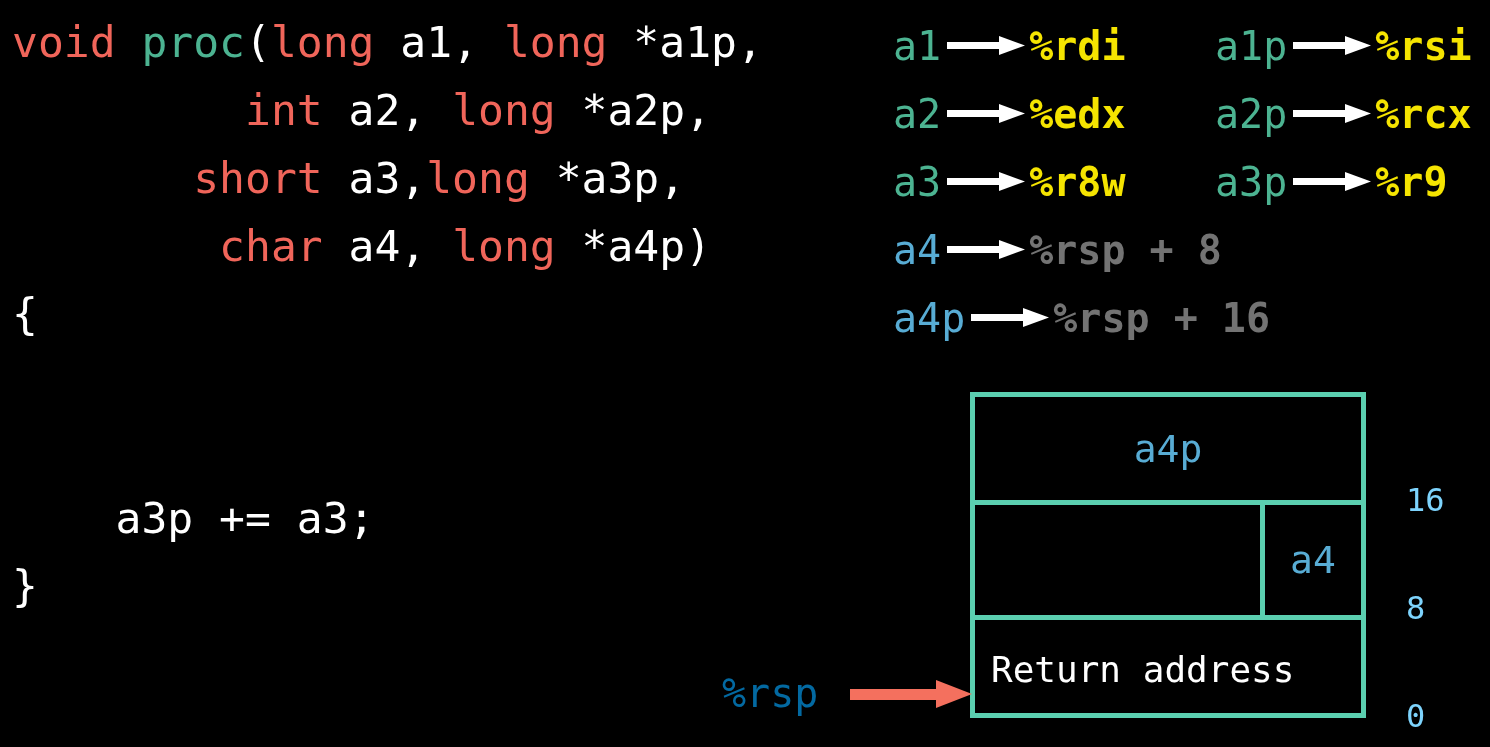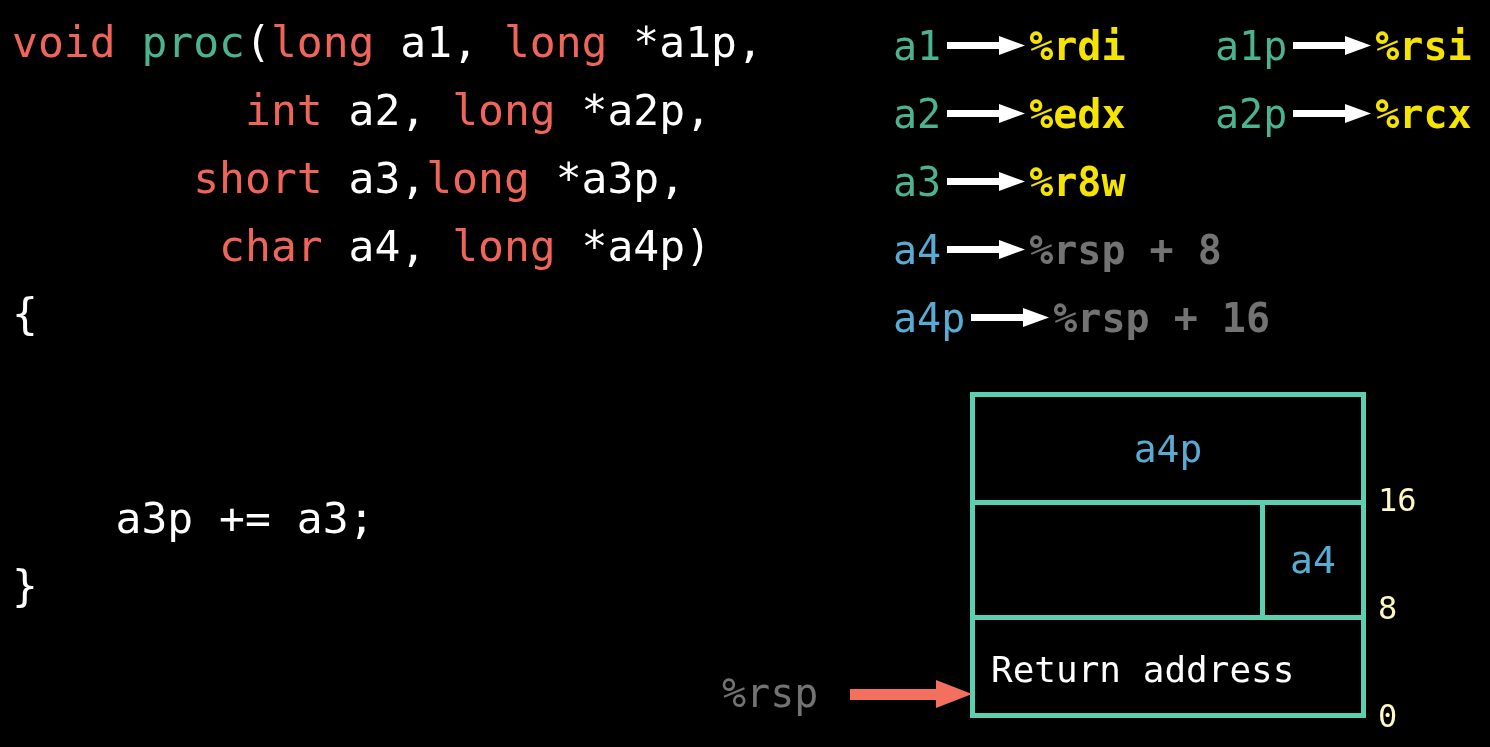--- a/index.html
+++ b/index.html
@@ -151,34 +151,35 @@
     position: absolute;
     left: 674px;
     top: 12px;
     width: 80px;
     height: 326px;
   }
   .offset {
     position: absolute;
     font-family: "DejaVu Sans Mono", "Liberation Mono", monospace;
     font-size: 32px;
-    color: #fef9c3;
+    color: #7dd3fc;
     line-height: 1;
+    margin-left: 28px;
   }
   .off-16 { top: 92px; left: 4px; }
   .off-8  { top: 200px; left: 4px; }
   .off-0  { top: 308px; left: 4px; }
 
   .rsp-label {
     position: absolute;
     left: 22px;
     top: 290px;
     font-family: "DejaVu Sans Mono", "Liberation Mono", monospace;
     font-size: 40px;
-    color: #737373;
+    color: #0369a1;
   }
   .rsp-arrow {
     position: absolute;
     left: 150px;
     top: 300px;
     line-height: 0;
   }
 </style>
 </head>
 <body>
@@ -238,20 +239,28 @@
       </div>
       <div class="reg-row">
         <div class="reg-cell reg-col-a">
           <span class="reg-arg">a3</span>
           <span class="arrow-wrap"><svg width="78" height="20" viewBox="0 0 78 20">
               <rect x="0" y="6" width="56" height="7" fill="#ffffff"></rect>
               <polygon points="52,0 78,9.5 52,19" fill="#ffffff"></polygon>
             </svg></span>
           <span class="reg-dst">%r8w</span>
         </div>
+        <div class="reg-cell reg-col-b">
+          <span class="reg-arg">a3p</span>
+          <span class="arrow-wrap"><svg width="78" height="20" viewBox="0 0 78 20">
+              <rect x="0" y="6" width="56" height="7" fill="#ffffff"></rect>
+              <polygon points="52,0 78,9.5 52,19" fill="#ffffff"></polygon>
+            </svg></span>
+          <span class="reg-dst">%r9</span>
+        </div>
       </div>
       <div class="reg-row">
         <div class="reg-cell reg-col-a">
           <span class="reg-arg blue">a4</span>
           <span class="arrow-wrap"><svg width="78" height="20" viewBox="0 0 78 20">
               <rect x="0" y="6" width="56" height="7" fill="#ffffff"></rect>
               <polygon points="52,0 78,9.5 52,19" fill="#ffffff"></polygon>
             </svg></span>
           <span class="reg-dst orange">%rsp + 8</span>
         </div>

